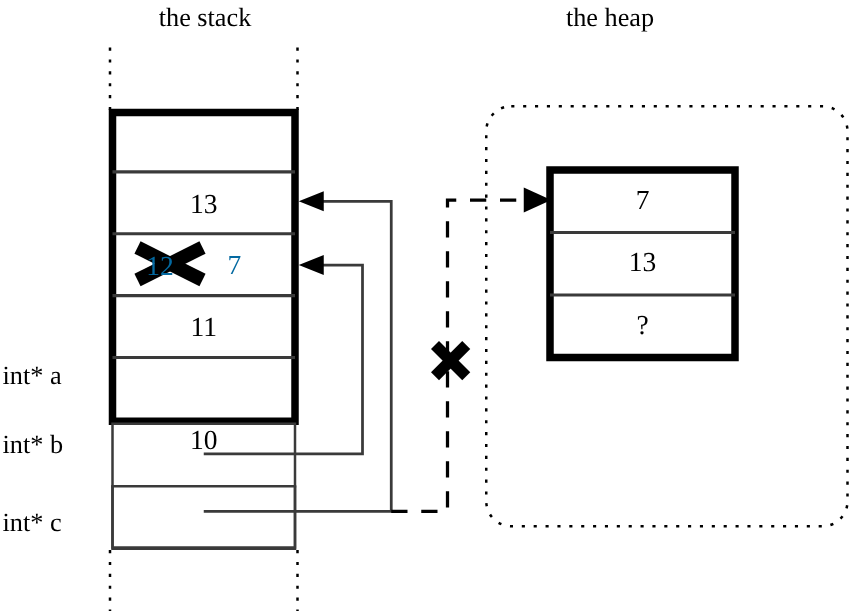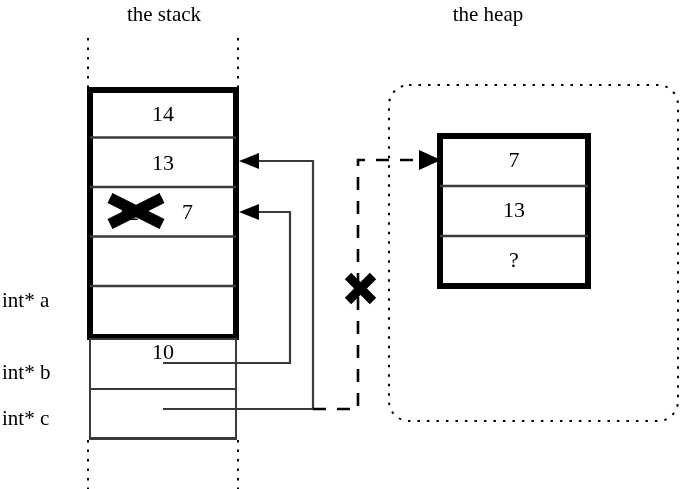--- a/index.html
+++ b/index.html
@@ -44,21 +44,21 @@
   .cell-text {
     position: absolute;
     font-size: 22px;
     color: #000;
     text-align: center;
     white-space: nowrap;
   }
   .cell-struck {
     position: absolute;
     font-size: 22px;
-    color: #000000;
+    color: #0369a1;
     white-space: nowrap;
   }
 </style>
 </head>
 <body>
 
 <div id="canvas">
 
   <div class="title" id="stack-title">the stack</div>
 
@@ -119,34 +119,34 @@
       <line x1="440" y1="186" x2="588" y2="186"></line>
       <line x1="440" y1="236" x2="588" y2="236"></line>
     </g>
 
     <g stroke="#000" stroke-width="11" stroke-linecap="butt">
       <line x1="110" y1="198" x2="162" y2="224"></line>
       <line x1="162" y1="198" x2="110" y2="224"></line>
     </g>
   </svg>
 
-  <div class="cell-text" style="left:90px; top:101px; width:146px;">14</div>
 
   <div class="cell-text" style="left:90px; top:150px; width:146px;">13</div>
 
   <div class="cell-struck" style="left:117px; top:200px;">12</div>
 
   <div class="cell-struck" style="left:182px; top:199px;">7</div>
 
+  <div class="cell-text" style="left:90px; top:249px; width:146px;">11</div>
 
   <div class="cell-text" style="left:90px; top:298px; width:146px;margin-top:41px;">10</div>
 
   <div class="var-label" style="left:2px; top:288px;">int* a</div>
 
-  <div class="var-label" style="left:2px; top:360px;">int* b</div>
+  <div class="var-label" style="left:2px; top:343px;">int* b</div>
 
   <div class="var-label" style="left:2px; top:406px;">int* c</div>
 
   <div class="cell-text" style="left:440px; top:147px; width:148px;">7</div>
 
   <div class="cell-text" style="left:440px; top:197px; width:148px;">13</div>
 
   <div class="cell-text" style="left:440px; top:247px; width:148px;">?</div>
 
 </div>

